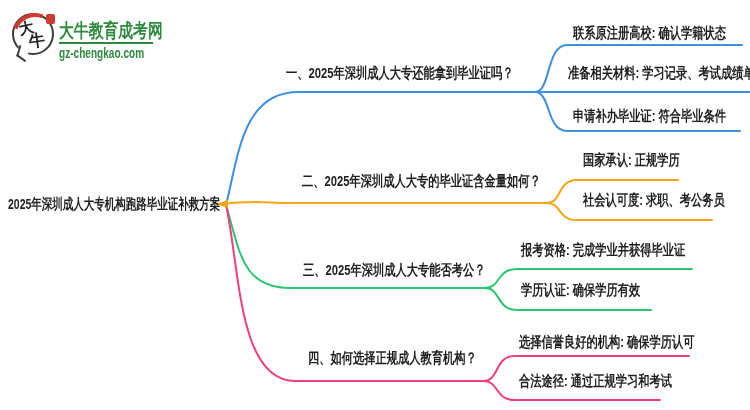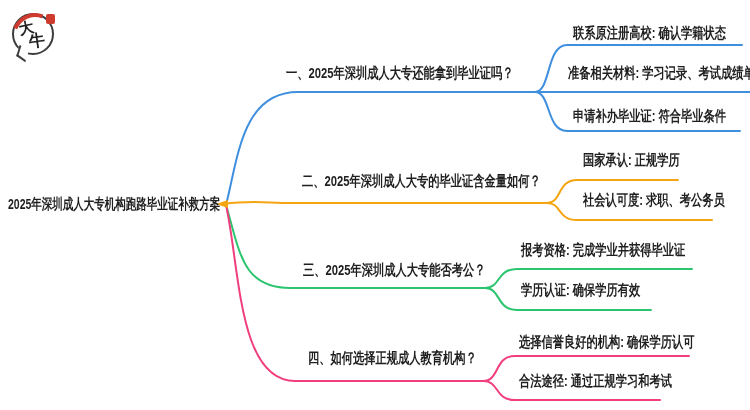--- a/index.html
+++ b/index.html
@@ -57,20 +57,25 @@
   </svg>
 
   <header class="logo">
     <div class="logo-bubble">
       <span class="arc" style="border-top-color: rgb(207, 58, 46);"></span>
       <span class="logo-glyph1">大</span>
       <span class="logo-glyph2">牛</span>
       <span class="logo-seal" style="background: rgb(207, 58, 46);"></span>
       <span class="tail"></span>
     </div>
+    <div class="logo-text">
+      <div class="logo-name" style="color: rgb(46, 139, 62);">大牛教育成考网</div>
+      <div class="logo-rule" style="background: rgb(46, 139, 62);"></div>
+      <div class="logo-url" style="color: rgb(46, 139, 62);">gz-chengkao.com</div>
+    </div>
   </header>
 
   <div class="node central" style="left:8px;top:195px">2025年深圳成人大专机构跑路毕业证补救方案</div>
 
   <div class="node" style="left:286px;top:64px">一、2025年深圳成人大专还能拿到毕业证吗？</div>
   <div class="node" style="left:302px;top:172px">二、2025年深圳成人大专的毕业证含金量如何？</div>
   <div class="node" style="left:303px;top:261px">三、2025年深圳成人大专能否考公？</div>
   <div class="node" style="left:308px;top:349px">四、如何选择正规成人教育机构？</div>
 
   <div class="node" style="left:573px;top:24px">联系原注册高校: 确认学籍状态</div>

